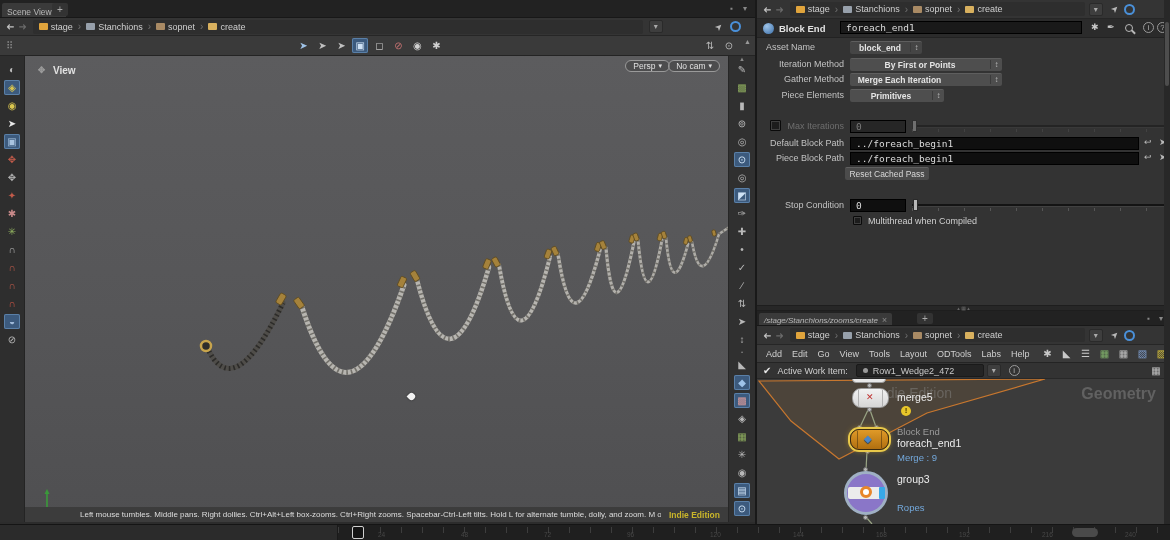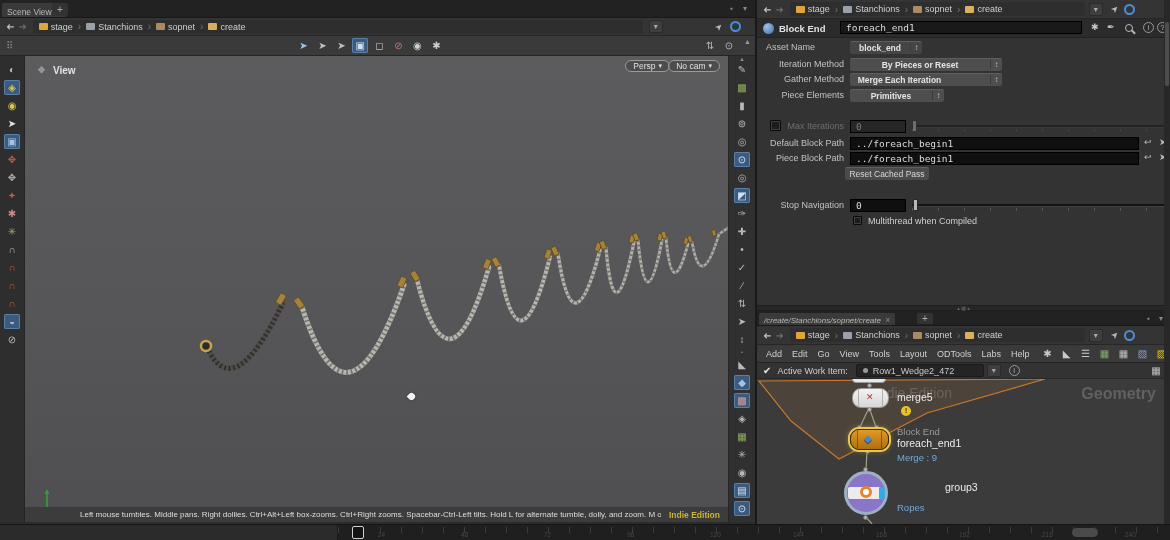--- a/index.html
+++ b/index.html
@@ -330,21 +330,21 @@
       <span class="plabel" style="text-align:left;left:4px;">Asset Name</span>
       <div class="chip" style="left:88px;width:72px;background:#454545;">
         <span class="ct">block_end</span>
         <span class="spin">↕</span>
       </div>
     </div>
 
     <div class="prow" style="top:57px;">
       <span class="plabel">Iteration Method</span>
       <div class="chip" style="left:88px;width:152px;">
-        <span class="ct">By Pieces or Reset</span>
+        <span class="ct">By First or Points</span>
         <span class="spin">↕</span>
       </div>
     </div>
 
     <div class="prow" style="top:72px;">
       <span class="plabel">Gather Method</span>
       <div class="chip" style="left:88px;width:152px;gap:41px;">
         <span class="ct">Merge Each Iteration</span>
         <span class="spin">↕</span>
       </div>
@@ -381,42 +381,42 @@
       <span class="plabel">Piece Block Path</span>
       <span class="mfield" style="left:88px;width:289px;">../foreach_begin1</span>
       <span class="fic" style="left:382px;">↩</span>
       <span class="fic" style="left:397px;">➤</span>
     </div>
 
     <div class="btn" style="left:88px;top:167px;width:84px;">Reset Cached Pass</div>
 
 
     <div class="prow" style="top:198px;">
-      <span class="plabel">Stop Navigation</span>
+      <span class="plabel">Stop Condition</span>
       <span class="mfield" style="left:88px;width:56px;">0</span>
       <div class="slider" style="left:150px;width:258px;">
         <div class="track"></div>
           <div class="handle" style="left:1px;"></div>
           <div class="ticks"></div>
       </div>
     </div>
 
     <div class="prow" style="top:214px;">
       <span class="cbx" style="left:91px;top:2px;width:9px;height:9px;"></span>
       <span class="abs" style="left:106px;top:2px;color:#cfcfcf;">Multithread when Compiled</span>
     </div>
   </div>
 
   <div class="abs" style="left:757px;top:305px;width:413px;height:6px;background:#272727;border-top:1px solid #1e1e1e;border-bottom:1px solid #1e1e1e;text-align:center;color:#6a6a6a;font-size:5px;line-height:5px;">▴ ▦ ▴</div>
 
   <div class="abs" style="left:757px;top:311px;width:413px;height:213px;background:#3b3b3b;">
 
     <div class="tabstrip" style="position:absolute;left:0;top:0;width:413px;height:15px;">
       <div class="tab" style="left:2px;top:2px;height:12px;font-style:italic;font-size:8px;">
-        <span>/create/Stanchions/sopnet/create</span>
+        <span>/stage/Stanchions/zooms/create</span>
         <span class="x">×</span>
       </div>
       <div class="newtab" style="left:160px;top:2px;height:11px;line-height:11px;">+</div>
       <span class="abs" style="right:20px;top:3px;color:#888;font-size:8px;">▪</span>
       <span class="abs" style="right:7px;top:3px;color:#888;font-size:8px;">▾</span>
     </div>
 
     <div class="pathbar" style="position:absolute;left:0;top:15px;width:413px;height:19px;padding-left:4px;">
       <span class="navarrow back">➜</span>
       <span class="navarrow dim">➜</span>
@@ -518,21 +518,21 @@
       <div class="nlabel" style="left:140px;top:58px;">foreach_end1</div>
       <div class="nlabel blue" style="left:140px;top:73px;">Merge : 9</div>
 
       <div style="position:absolute;left:87px;top:92px;width:44px;height:44px;border-radius:50%;background:#8a76c8;border:3px solid #9fb0c4;z-index:2;">
         <span style="position:absolute;left:1px;right:1px;top:13px;height:12px;background:#ececec;border-radius:2px;"></span>
         <span style="position:absolute;left:13px;top:12px;width:12px;height:12px;border:3px solid #e8862a;border-radius:50%;background:#fff;"></span>
         <span style="position:absolute;right:0px;top:13px;width:6px;height:12px;background:#38a8e8;border-radius:1px;"></span>
       </div>
       <span class="ndot" style="left:106px;top:88px;"></span>
       <span class="ndot" style="left:106px;top:136px;"></span>
-      <div class="nlabel" style="left:140px;top:102px;margin-left:48px;">group3</div>
+      <div class="nlabel" style="left:140px;top:94px;">group3</div>
       <div class="nlabel blue" style="left:140px;top:123px;">Ropes</div>
     </div>
   </div>
 
   <div class="abs scrollgutter" style="left:1164px;top:0;width:6px;height:524px;">
     <div class="scrollthumb" style="left:1px;top:22px;width:4px;height:64px;"></div>
   </div>
 
   <div class="abs" style="left:0;top:524px;width:1170px;height:16px;background:#1f1f1f;border-top:1px solid #151515;">
     <div class="abs" style="left:0;top:0;width:338px;height:16px;background:#2b2b2b;border-right:1px solid #1a1a1a;"></div>

